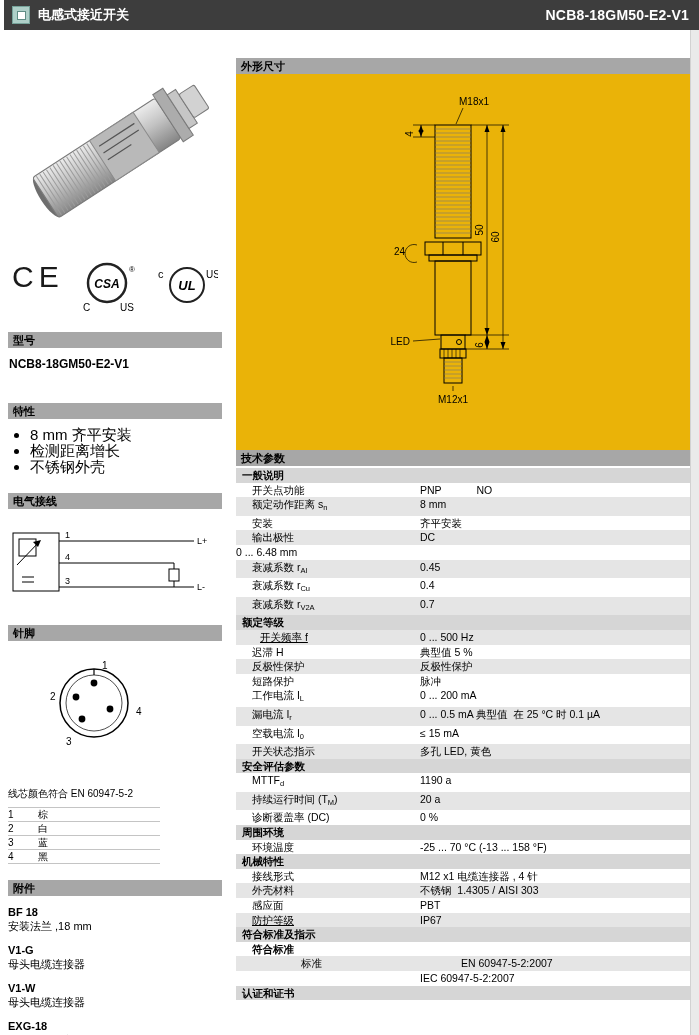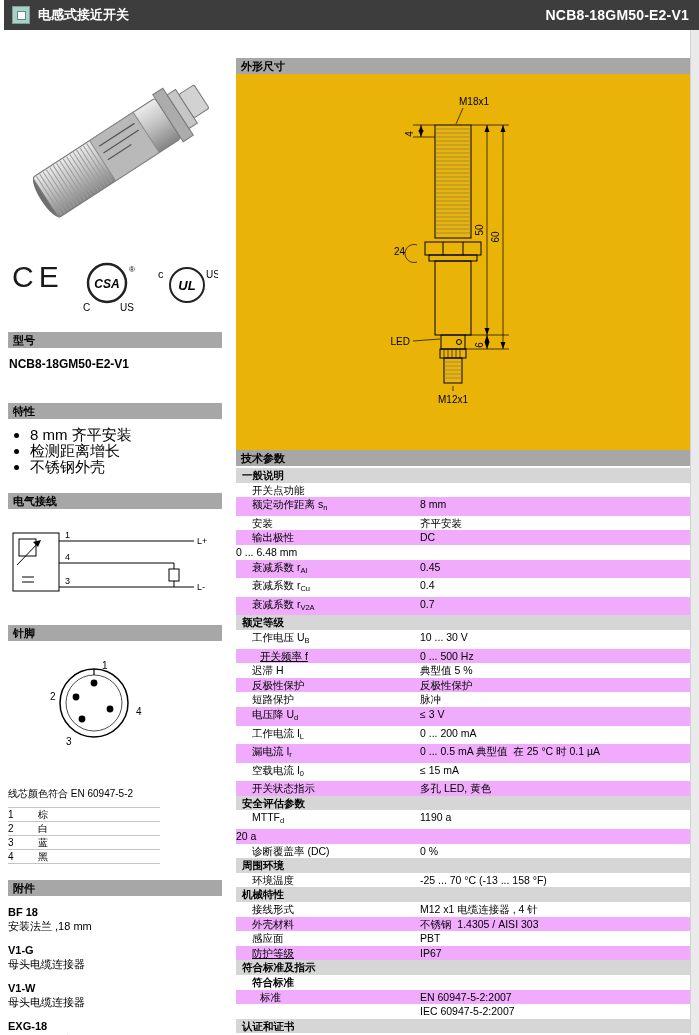--- a/index.html
+++ b/index.html
@@ -35,21 +35,21 @@
   .wrow { display:flex; height:13px; line-height:13px; font-size:10px; border-bottom:1px solid #c4c4c4; }
   .wnum { width:30px; flex:none; }
 
   .acc-name { font-size:11px; font-weight:bold; margin-top:10px; }
   .acc-desc { font-size:11px; margin-top:1px; }
 
   .dim-area { height:376px; display:flex; justify-content:center; align-items:flex-start; padding-top:16px; box-sizing:border-box; background:#eab308; }
 
   .ttable { width:100%; font-size:10.5px; margin-top:2px; }
   .trow { display:flex; min-height:14.6px; line-height:14.6px; align-items:flex-start; }
-  .trow.alt { background:#f0abfc; }
+  .trow.alt { background:#e5e5e5; }
   .thead { background:#d6d6d6; font-weight:bold;text-align:center; }
   .tlabel-g { padding-left:6px; font-weight:bold; }
   .tlabel { width:184px; flex:none; box-sizing:border-box; }
   .tlabel.bold { font-weight:bold; }
   .tvalue { flex:1; white-space:pre-wrap; padding-right:4px; }
   sub { font-size:7.5px; vertical-align:-2px; }
 
   svg text { font-family:"Liberation Sans","DejaVu Sans",sans-serif; }
   .mb { margin-top:16px; }
 </style>
@@ -255,20 +255,21 @@
       </svg>
     </div>
 
     <div class="sbar">技术参数</div>
     <div class="ttable">
         <div class="trow thead">
           <div class="tlabel-g">一般说明</div>
         </div>
         <div class="trow">
           <div class="tlabel" style="padding-left: 16px;">开关点功能</div>
+          <div class="tvalue">PNP            NO</div>
         </div>
         <div class="trow alt">
           <div class="tlabel" style="padding-left: 16px;">额定动作距离 s<sub>n</sub></div>
           <div class="tvalue">8 mm</div>
         </div>
         <div class="trow">
           <div class="tlabel" style="padding-left: 16px;">安装</div>
           <div class="tvalue">齐平安装</div>
         </div>
         <div class="trow alt">
@@ -286,44 +287,36 @@
           <div class="tlabel" style="padding-left: 16px;">衰减系数 r<sub>Cu</sub></div>
           <div class="tvalue">0.4</div>
         </div>
         <div class="trow alt">
           <div class="tlabel" style="padding-left: 16px;">衰减系数 r<sub>V2A</sub></div>
           <div class="tvalue">0.7</div>
         </div>
         <div class="trow thead">
           <div class="tlabel-g">额定等级</div>
         </div>
-        <div class="trow">
-          <div class="tlabel" style="padding-left: 16px;">工作电压  U<sub>B</sub></div>
-          <div class="tvalue">10 ... 30 V</div>
-        </div>
         <div class="trow alt">
           <div class="tlabel" style="padding-left: 24px; text-decoration: underline;">开关频率 f</div>
           <div class="tvalue">0 ... 500 Hz</div>
         </div>
         <div class="trow">
           <div class="tlabel" style="padding-left: 16px;">迟滞 H</div>
           <div class="tvalue">典型值 5 %</div>
         </div>
         <div class="trow alt">
           <div class="tlabel" style="padding-left: 16px;">反极性保护</div>
           <div class="tvalue">反极性保护</div>
         </div>
         <div class="trow">
           <div class="tlabel" style="padding-left: 16px;">短路保护</div>
           <div class="tvalue">脉冲</div>
         </div>
-        <div class="trow alt">
-          <div class="tlabel" style="padding-left: 16px;">电压降  U<sub>d</sub></div>
-          <div class="tvalue">≤ 3 V</div>
-        </div>
         <div class="trow">
           <div class="tlabel" style="padding-left: 16px;">工作电流  I<sub>L</sub></div>
           <div class="tvalue">0 ... 200 mA</div>
         </div>
         <div class="trow alt">
           <div class="tlabel" style="padding-left: 16px;">漏电流  I<sub>r</sub></div>
           <div class="tvalue">0 ... 0.5 mA 典型值  在 25 °C 时 0.1 µA</div>
         </div>
         <div class="trow">
           <div class="tlabel" style="padding-left: 16px;">空载电流 I<sub>0</sub></div>
@@ -334,20 +327,21 @@
           <div class="tvalue">多孔 LED, 黄色</div>
         </div>
         <div class="trow thead">
           <div class="tlabel-g">安全评估参数</div>
         </div>
         <div class="trow">
           <div class="tlabel" style="padding-left: 16px;">MTTF<sub>d</sub></div>
           <div class="tvalue">1190 a</div>
         </div>
         <div class="trow alt">
+          <div class="tlabel" style="padding-left: 16px;">持续运行时间 (T<sub>M</sub>)</div>
           <div class="tvalue">20 a</div>
         </div>
         <div class="trow">
           <div class="tlabel" style="padding-left: 16px;">诊断覆盖率 (DC)</div>
           <div class="tvalue">0 %</div>
         </div>
         <div class="trow thead">
           <div class="tlabel-g">周围环境</div>
         </div>
         <div class="trow">
@@ -374,21 +368,21 @@
           <div class="tvalue">IP67</div>
         </div>
         <div class="trow thead">
           <div class="tlabel-g">符合标准及指示</div>
         </div>
         <div class="trow">
           <div class="tlabel bold" style="padding-left: 16px;">符合标准</div>
           <div class="tvalue"></div>
         </div>
         <div class="trow alt">
-          <div class="tlabel" style="padding-left: 24px;">标准</div>
+          <div class="tlabel" style="padding-left: 24px; margin-left: 41px;">标准</div>
           <div class="tvalue">EN 60947-5-2:2007</div>
         </div>
         <div class="trow">
           <div class="tlabel" style="padding-left: 24px;"></div>
           <div class="tvalue">IEC 60947-5-2:2007</div>
         </div>
         <div class="trow thead">
           <div class="tlabel-g">认证和证书</div>
         </div>
       </div>

